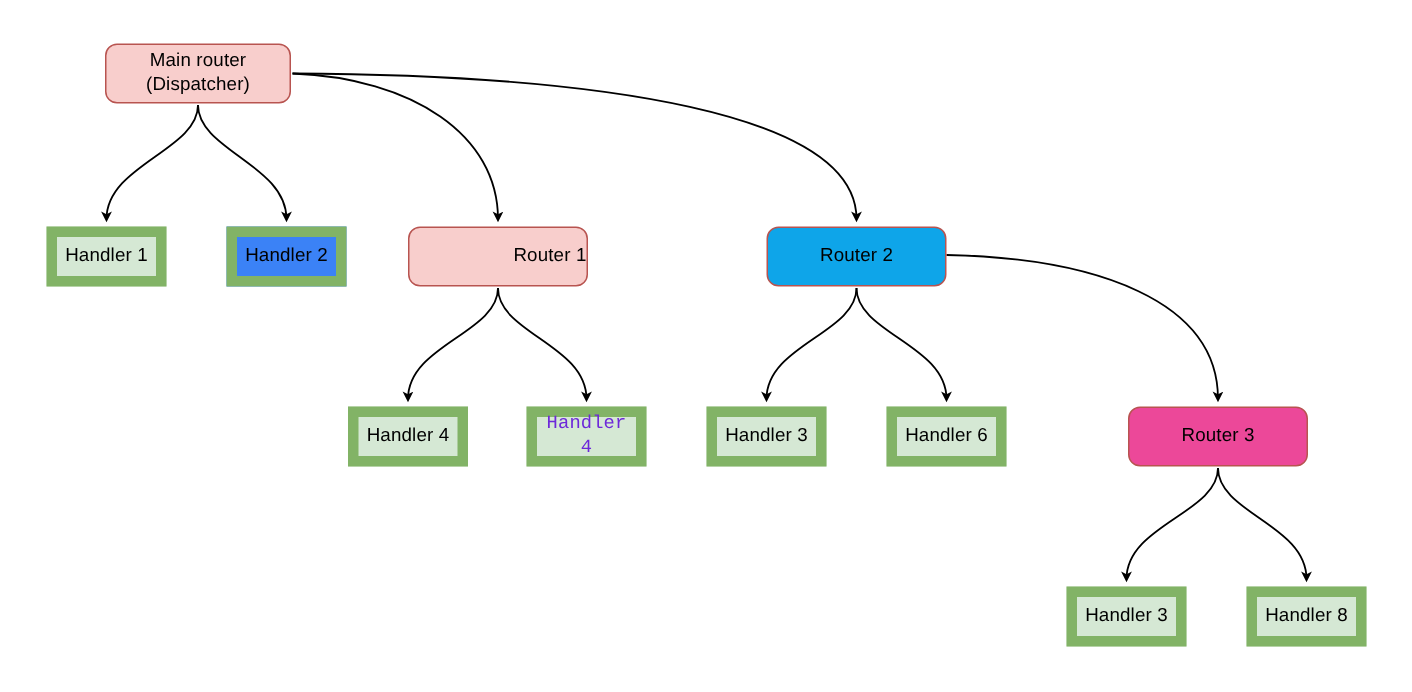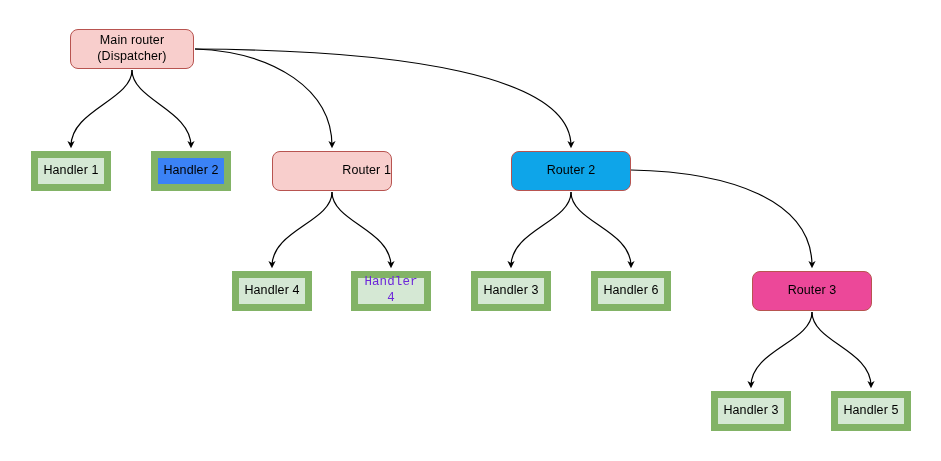--- a/index.html
+++ b/index.html
@@ -107,17 +107,17 @@
       <div class="node node-handler" style="left: 591px; top: 271px; width: 80px; height: 40px; background: rgb(213, 232, 212); border-color: rgb(130, 179, 102);">
         <span class="node-label" style="color: rgb(0, 0, 0);">Handler 6</span>
       </div>
       <div class="node node-router" style="left: 752px; top: 271px; width: 120px; height: 40px; background: #ec4899; border-color: rgb(184, 84, 80);">
         <span class="node-label" style="color: rgb(0, 0, 0);">Router 3</span>
       </div>
       <div class="node node-handler" style="left: 711px; top: 391px; width: 80px; height: 40px; background: rgb(213, 232, 212); border-color: rgb(130, 179, 102);">
         <span class="node-label" style="color: rgb(0, 0, 0);">Handler 3</span>
       </div>
       <div class="node node-handler" style="left: 831px; top: 391px; width: 80px; height: 40px; background: rgb(213, 232, 212); border-color: rgb(130, 179, 102);">
-        <span class="node-label" style="color: rgb(0, 0, 0);">Handler 5</span>
+        <span class="node-label" style="color: rgb(0, 0, 0);">Handler 8</span>
       </div>
     </div>
 
 </div>
 
 </body></html>

